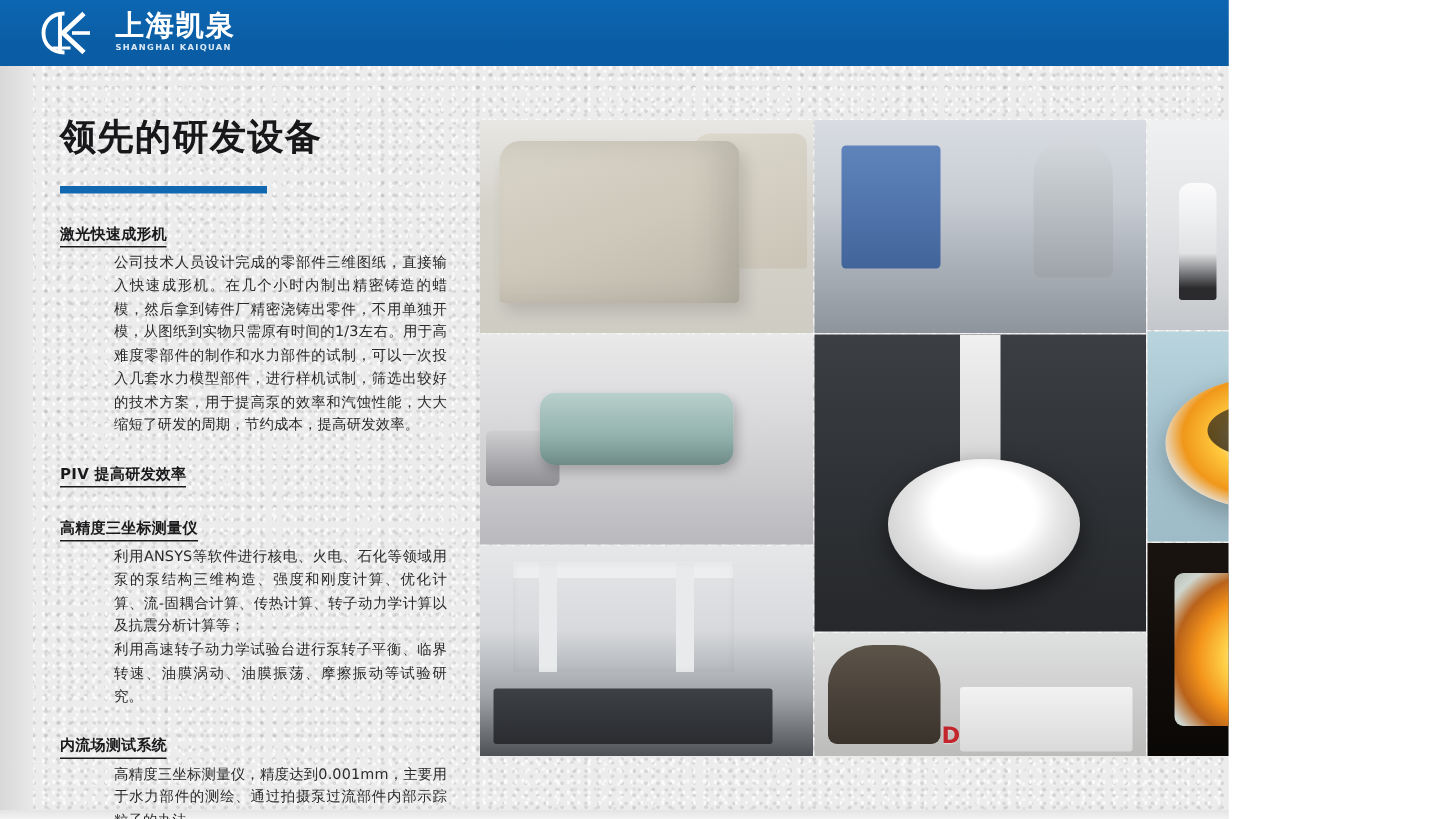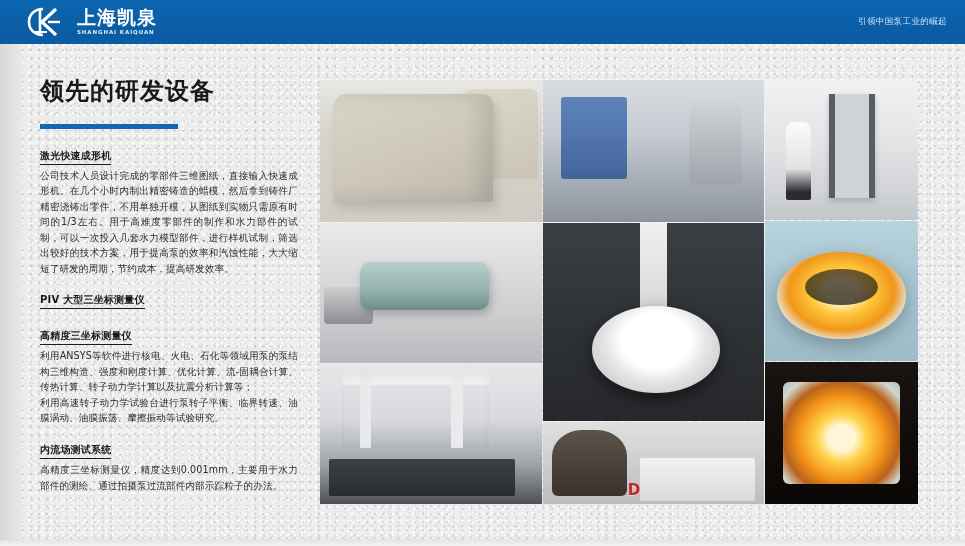--- a/index.html
+++ b/index.html
@@ -1,21 +1,21 @@
 <!DOCTYPE html>
 <html><head>
 <meta charset="utf-8">
 <style>
   html,body{margin:0;padding:0;}
   body{
     width:965px;height:546px;overflow:hidden;
     font-family:"DejaVu Sans","Liberation Sans",sans-serif;
     background:#ffffff;
   }
-  .page{position:relative;width:965px;height:546px;overflow:hidden;background:#e5e5e5;}
+  .page{position:relative;width:819px;height:546px;overflow:hidden;background:#e5e5e5;}
 
   
   .header{
     position:absolute;left:0;top:0;width:965px;height:44px;
     background:#0a61ab;
     background-image:linear-gradient(180deg,#0d66b1 0%,#0a5ea6 60%,#0a5ca3 100%);
     overflow:hidden;
   }
   .logo-wrap{position:absolute;left:26px;top:6px;display:flex;align-items:center;gap:7px;}
   .logo-mark{width:44px;height:32px;position:relative;}
@@ -71,21 +71,21 @@
     width:138px;height:5px;background:#1167b0;margin-bottom:15px;
   }
   .sec{margin-bottom:12px;}
   .sec-head{
     font-size:10px;font-weight:700;color:#1a1a1c;
     border-bottom:1px solid #1a1a1c;display:inline-block;
     padding-bottom:1px;margin-bottom:3px;letter-spacing:.2px;
   }
   .sec-body{
     font-size:9.6px;color:#2a2a2c;line-height:1.62;
-    text-align:justify;letter-spacing:.1px;
+    text-align:justify;letter-spacing:.1px;margin-left:36px;
   }
 
   
   .grid{position:absolute;left:320px;top:80px;width:598px;height:424px;}
   .col{position:absolute;top:0;height:424px;}
   .col-a{left:0;width:222px;}
   .col-b{left:223px;width:221px;}
   .col-c{left:445px;width:153px;}
   .ph{position:absolute;left:0;width:100%;overflow:hidden;background:#cfcfcf;}
 
@@ -268,21 +268,21 @@
   <div class="text-col">
     <div class="page-title">领先的研发设备</div>
     <div class="title-rule"></div>
 
     <div class="sec">
       <div class="sec-head">激光快速成形机</div>
       <div class="sec-body">公司技术人员设计完成的零部件三维图纸，直接输入快速成形机。在几个小时内制出精密铸造的蜡模，然后拿到铸件厂精密浇铸出零件，不用单独开模，从图纸到实物只需原有时间的1/3左右。用于高难度零部件的制作和水力部件的试制，可以一次投入几套水力模型部件，进行样机试制，筛选出较好的技术方案，用于提高泵的效率和汽蚀性能，大大缩短了研发的周期，节约成本，提高研发效率。</div>
     </div>
 
     <div class="sec">
-      <div class="sec-head">PIV 大型三坐标测量仪</div>
+      <div class="sec-head">PIV 提高研发效率</div>
     </div>
 
     <div class="sec">
       <div class="sec-head">高精度三坐标测量仪</div>
       <div class="sec-body" style="white-space:pre-line">利用ANSYS等软件进行核电、火电、石化等领域用泵的泵结构三维构造、强度和刚度计算、优化计算、流-固耦合计算、传热计算、转子动力学计算以及抗震分析计算等；
 利用高速转子动力学试验台进行泵转子平衡、临界转速、油膜涡动、油膜振荡、摩擦振动等试验研究。</div>
     </div>
 
     <div class="sec">
       <div class="sec-head">内流场测试系统</div>

